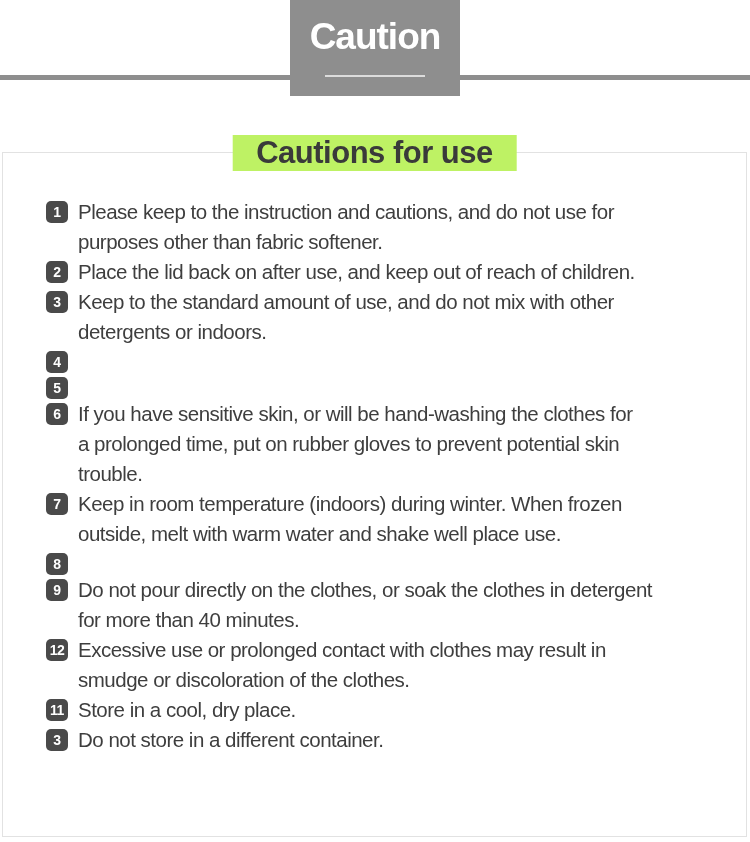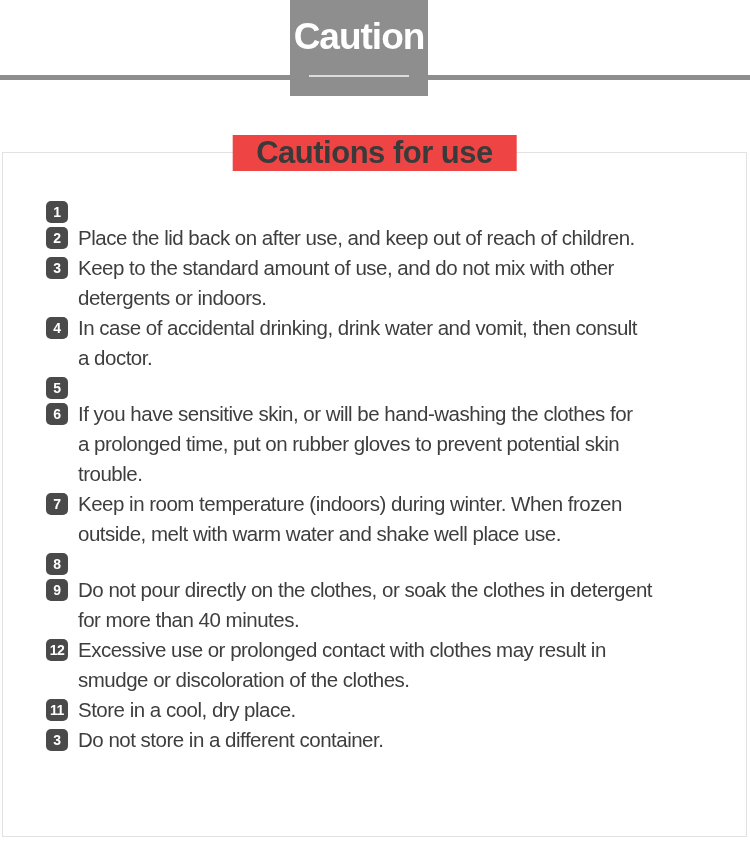--- a/index.html
+++ b/index.html
@@ -26,21 +26,21 @@
     position: absolute;
     left: 0; top: 75px;
     width: 750px; height: 5px;
     background: var(--gray);
   }
 
   
   .caution-box {
     position: absolute;
     left: 290px; top: 0;
-    width: 138px; height: 96px;
+    width: 170px; height: 96px;
     background: var(--gray);
   }
   .caution-label {
     position: absolute;
     top: 0; left: 0; right: 0; height: 74px;
     display: flex; align-items: center; justify-content: center;
     color: #ffffff;
     font-size: 37px;
     font-weight: bold;
     letter-spacing: -1px;
@@ -60,21 +60,21 @@
     width: 745px; height: 685px;
     border: 1px solid var(--panel-border);
     background: #ffffff;
   }
   .panel-title {
     position: absolute;
     top: 0; left: 50%;
     transform: translate(-50%, -50%);
     margin: 0;
     padding: 0 24px;
-    background: #ef4444;
+    background: #bef264;
     white-space: nowrap;
     color: var(--title-color);
     font-size: 31px;
     font-weight: bold;
     letter-spacing: -0.5px;
   }
 
   .caution-list {
     list-style: none;
     margin: 0;
@@ -116,37 +116,37 @@
   <div class="caution-box">
     <div class="caution-label">Caution</div>
     <div class="caution-underline"></div>
   </div>
 
   <section class="cautions-panel">
     <h2 class="panel-title">Cautions for use</h2>
     <ul class="caution-list" id="caution-list">
   <li class="caution-item">
     <span class="item-num">1</span>
+    <span class="item-text">Please keep to the instruction and cautions, and do not use for
+purposes other than fabric softener.</span>
   </li>
 
   <li class="caution-item">
     <span class="item-num">2</span>
     <span class="item-text">Place the lid back on after use, and keep out of reach of children.</span>
   </li>
 
   <li class="caution-item">
     <span class="item-num">3</span>
     <span class="item-text">Keep to the standard amount of use, and do not mix with other
 detergents or indoors.</span>
   </li>
 
   <li class="caution-item">
     <span class="item-num">4</span>
-    <span class="item-text">In case of accidental drinking, drink water and vomit, then consult
-a doctor.</span>
   </li>
 
   <li class="caution-item">
     <span class="item-num">5</span>
   </li>
 
   <li class="caution-item">
     <span class="item-num">6</span>
     <span class="item-text">If you have sensitive skin, or will be hand-washing the clothes for
 a prolonged time, put on rubber gloves to prevent potential skin

